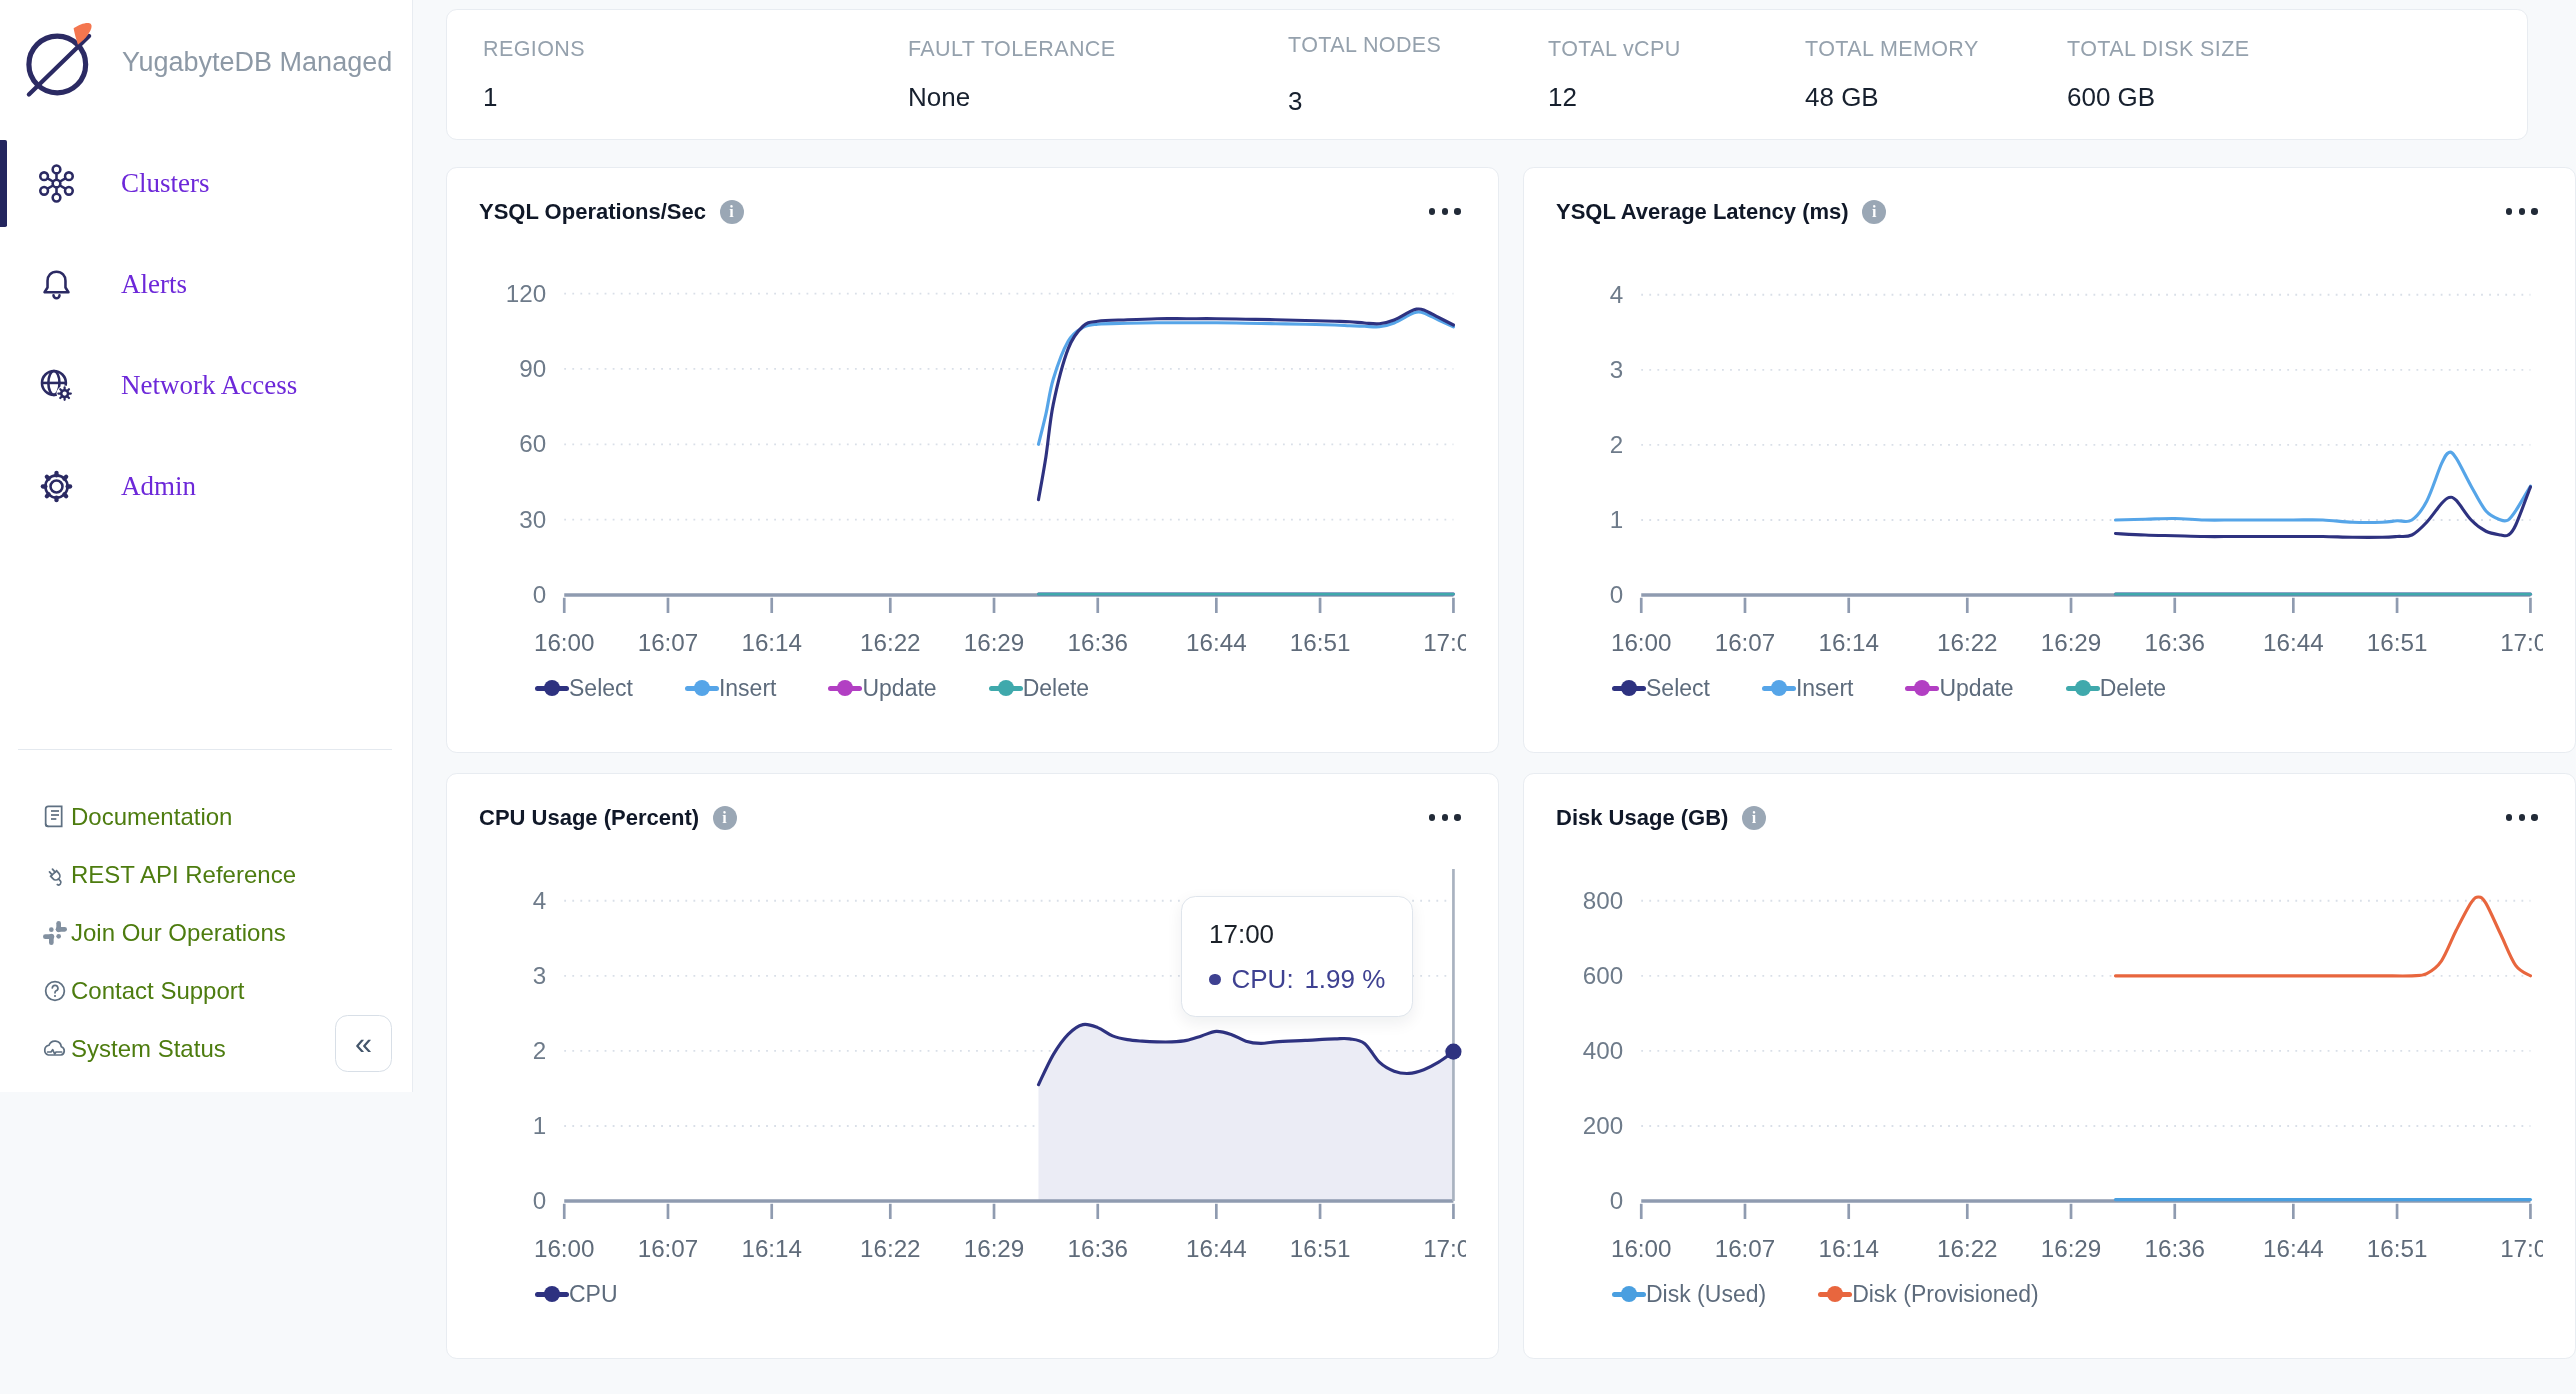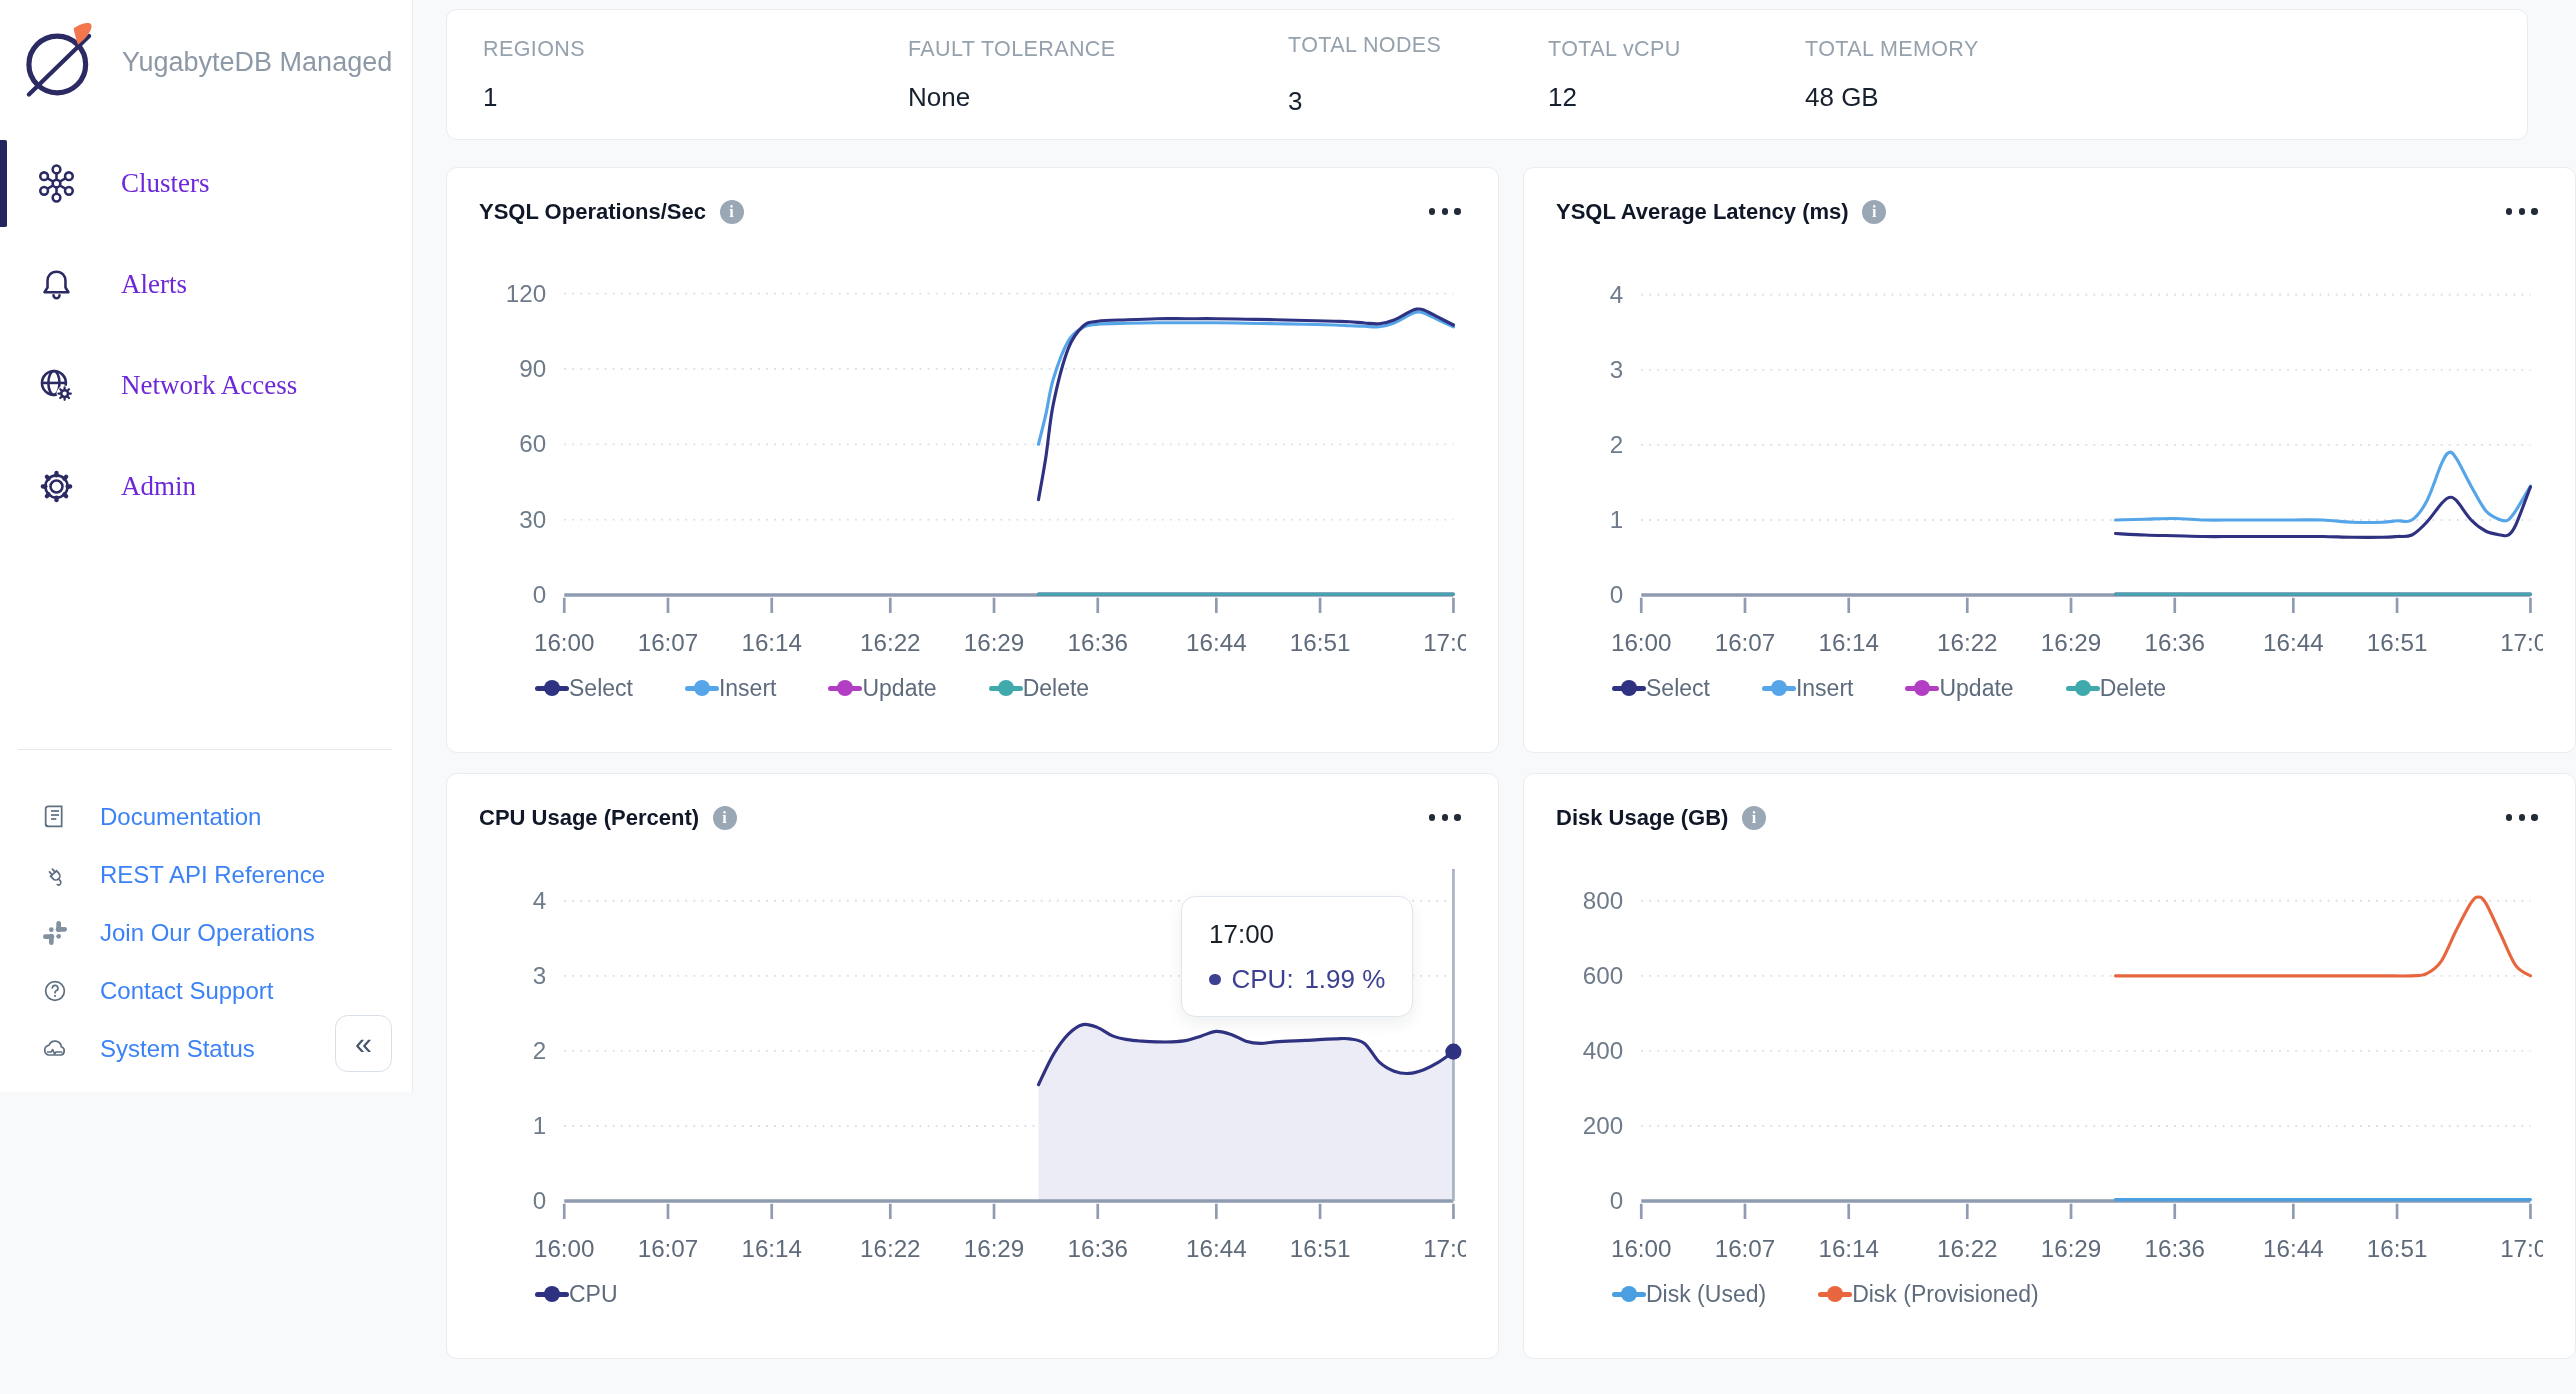--- a/index.html
+++ b/index.html
@@ -12,22 +12,22 @@
   .logo-row { display:flex; align-items:center; gap:20px; padding:18px 0 0 16px; height:106px; }
   .brand-text { font-size:27px; color:#8d99a6; }
   .nav { margin-top:27px; }
   .nav-item { position:relative; display:flex; align-items:center; gap:44px;
     height:101px; padding-left:36px; color:#6d28d9; font-size:27px; cursor:pointer;font-family:Liberation Serif, serif; }
   .nav-item .ic { width:41px; height:41px; color:#2b2a63; flex:0 0 41px; }
   .nav-item.active::before { content:""; position:absolute; left:0; top:7.2px; bottom:7.2px;
     width:7.2px; background:#23255e; border-radius:0 1.8px 1.8px 0; }
   .side-footer { position:absolute; left:0; right:0; bottom:14.4px; }
   .divider { height:0.9px; background:#e4e9ef; margin:0 20px 38px 18px; }
-  .foot-item { display:flex; align-items:center; gap:29px; height:58px;
-    padding-left:39px; color:#3b82f6; font-size:24px; cursor:pointer; }
+  .foot-item { display:flex; align-items:center; height:58px;
+    padding-left:39px; color:#4d7c0f; font-size:24px; cursor:pointer; }
   .foot-item .ic { width:32px; height:32px; color:#5f7082; flex:0 0 32px; }
   .collapse-btn { position:absolute; right:20px; bottom:5.4px; width:57px; height:57px;
     border:1.8px solid #d8dfe7; border-radius:12.6px; background:#fff; color:#44566b;
     font-size:30.5px; display:flex; align-items:center; justify-content:center; cursor:pointer; }
 
   
   .main { position:absolute; left:413px; top:0; width:2163px; height:1395px; padding:9px 48px 0 33px; }
 
   .stats-card { background:#fff; border:0.9px solid #e8ecf1; border-radius:10.8px;
     height:131px; display:flex; align-items:center; padding:0 36px; }
@@ -231,20 +231,24 @@
       <span class="stat-label">TOTAL NODES</span>
       <span class="stat-value">3</span>
     </div>
     <div class="stat">
       <span class="stat-label">TOTAL vCPU</span>
       <span class="stat-value">12</span>
     </div>
     <div class="stat">
       <span class="stat-label">TOTAL MEMORY</span>
       <span class="stat-value">48 GB</span>
+    </div>
+    <div class="stat">
+      <span class="stat-label">TOTAL DISK SIZE</span>
+      <span class="stat-value">600 GB</span>
     </div>
   </section>
 
   <section class="charts-grid">
 
     <div class="chart-card">
       <div class="card-head">
         <span class="card-title">YSQL Operations/Sec</span>
         <span class="info-icon">i</span>
         <span class="dots">

